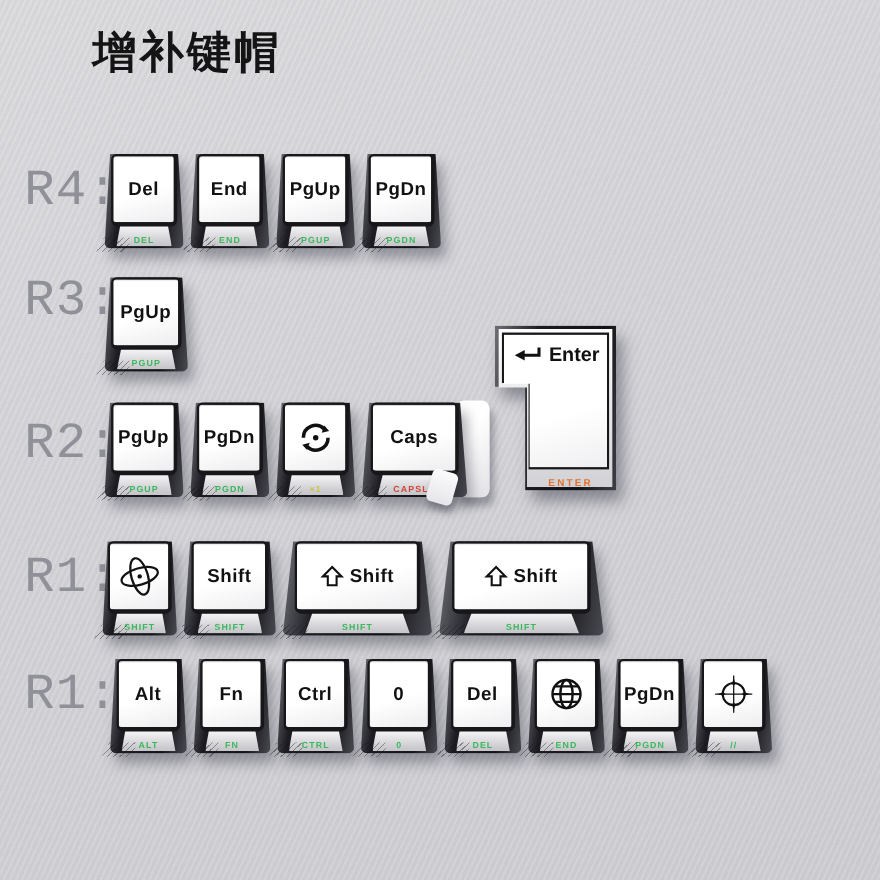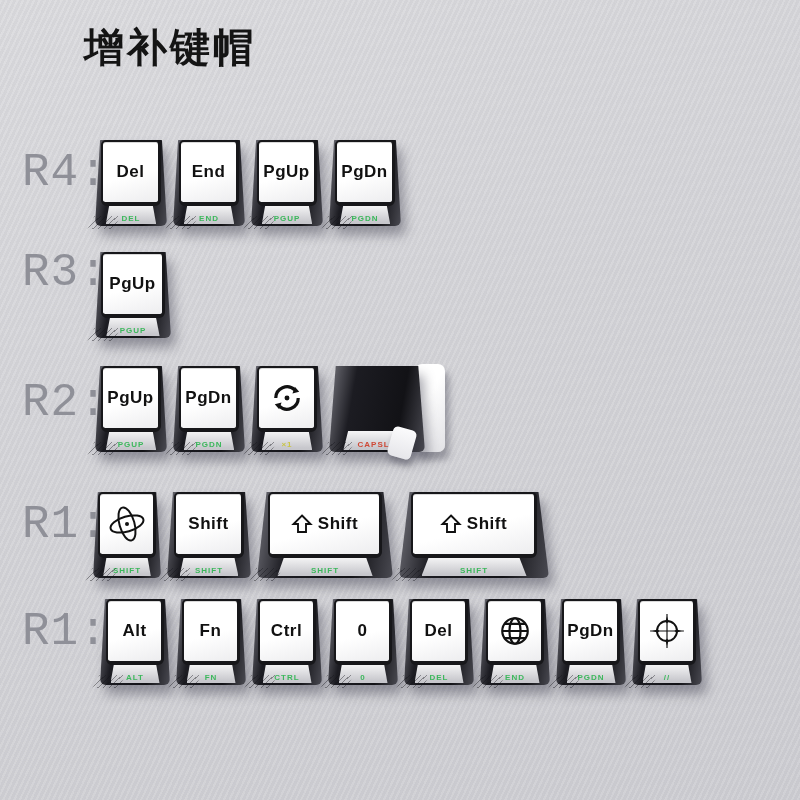--- a/index.html
+++ b/index.html
@@ -166,20 +166,23 @@
               </svg>
             </div>
           </div>
           <div class="lines"></div>
         </div>
         <div class="key" style="width: 96px;">
           <div class="skirt"></div>
           <div class="frontface">
             <span style="color: rgb(207, 73, 54);">CAPSLK</span>
           </div>
+          <div class="keytop">
+            <span class="txt">Caps</span>
+          </div>
           <div class="lines"></div>
         </div>
       </div>
       <div class="rowlabel" style="left: 22px; top: 502px;">R1:</div>
       <div class="row" style="left: 93px; top: 492px;">
         <div class="key" style="width: 68px;">
           <div class="skirt"></div>
           <div class="frontface">
             <span style="color: rgb(60, 184, 92);">SHIFT</span>
           </div>
@@ -323,16 +326,32 @@
               <svg width="38" height="38" viewBox="0 0 36 36" fill="none" stroke="#111">
                 <circle cx="18" cy="18" r="9.5" stroke-width="1.8"></circle>
                 <path d="M18 2v32M2 18h32" stroke-width="1.1"></path>
                 <path d="M18 4l1.5 5L18 11l-1.5-2zM18 32l1.5-5L18 25l-1.5 2zM4 18l5-1.5L11 18l-2 1.5zM32 18l-5-1.5L25 18l2 1.5z" fill="#111" stroke="none"></path>
               </svg>
             </div>
           </div>
           <div class="lines"></div>
         </div>
       </div>
+    </div>
+<div id="enterWrap" style="left: 450px; top: 296px; width: 110px; height: 150px;">
+      <div class="iso enter-l1"></div>
+      <div class="iso enter-l2"></div>
+      <div class="iso enter-l3"></div>
+      <div class="iso enter-l4"></div>
+      <div id="enterLegend">
+        <div>
+          <svg width="28" height="16" viewBox="0 0 28 16">
+            <path d="M25 1v7H10" fill="none" stroke="#111" stroke-width="2.8"></path>
+            <path d="M12 3.2v9.6L3 8z" fill="#111"></path>
+          </svg>
+        </div>
+        <span class="txt">Enter</span>
+      </div>
+      <div id="enterFront" style="color: rgb(224, 114, 47);">ENTER</div>
     </div>
     <div class="blank" style="left: 415px; top: 364px; width: 30px; height: 88px;"></div>
     <div class="blankfoot" style="left: 390px; top: 428px; width: 24px; height: 30px;"></div>
   </div>
 
 </body></html>

